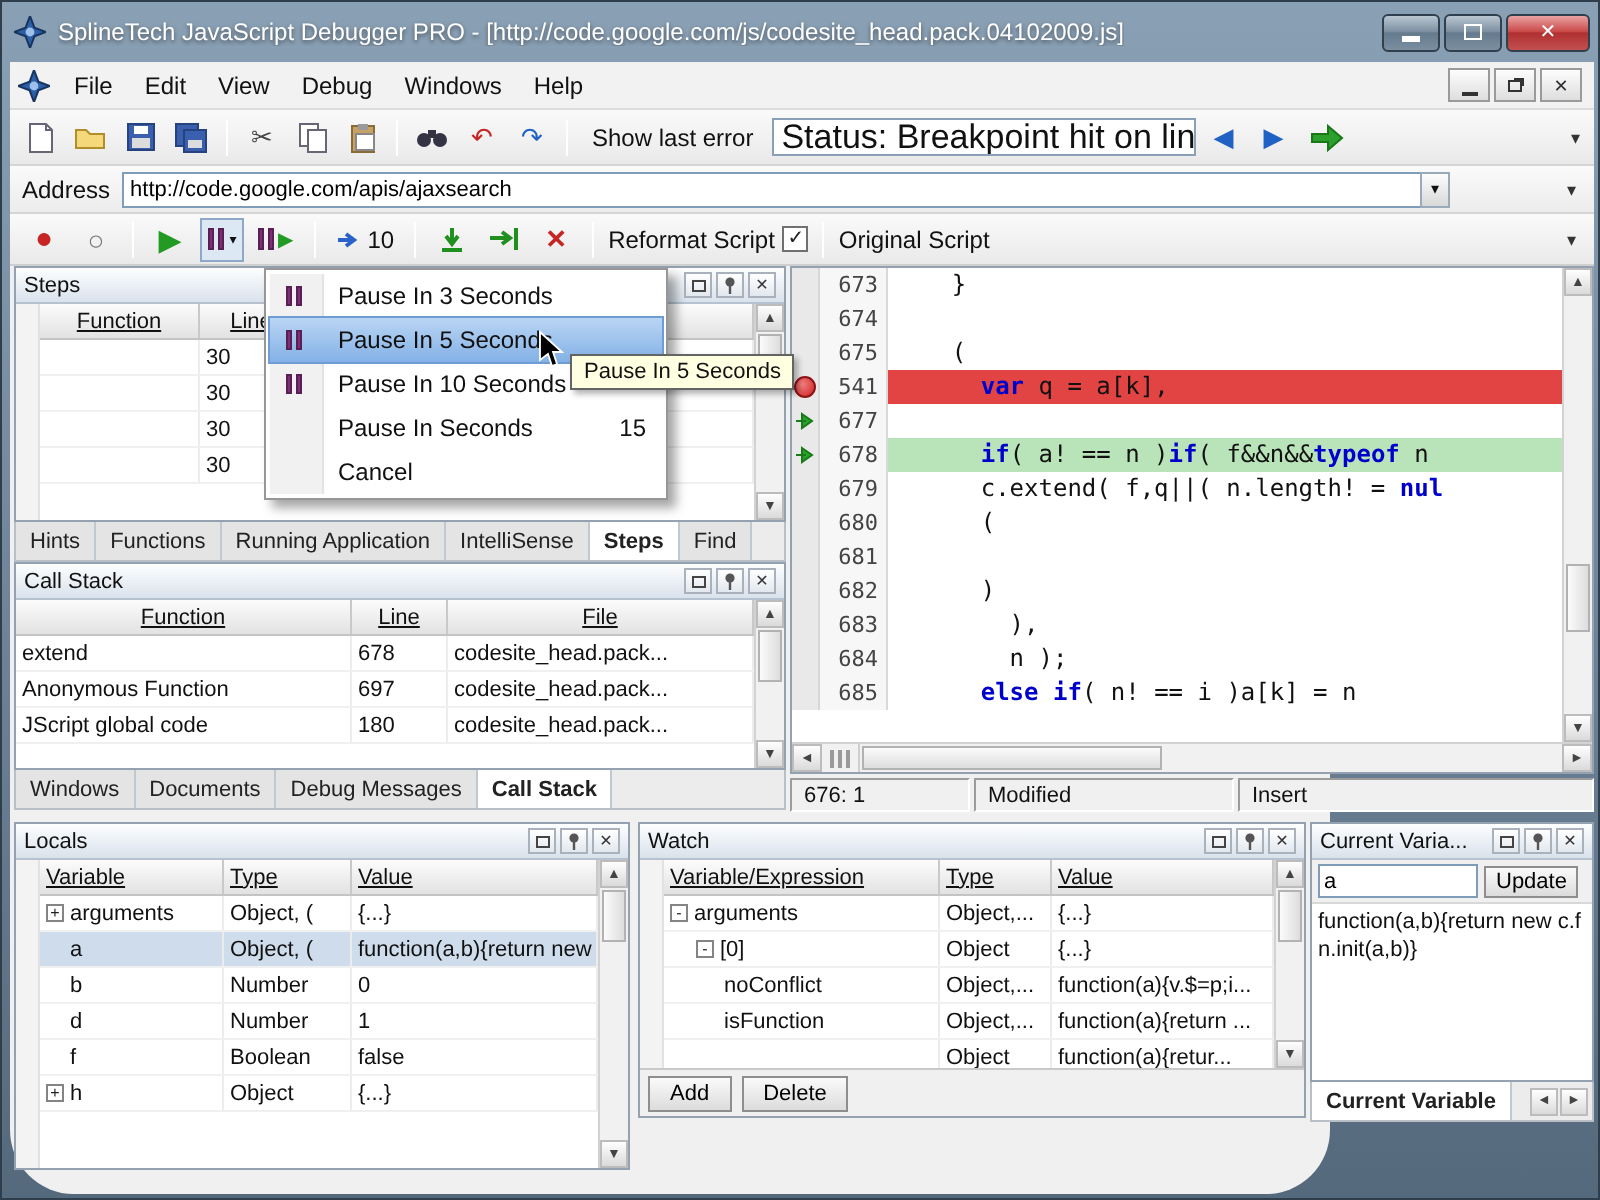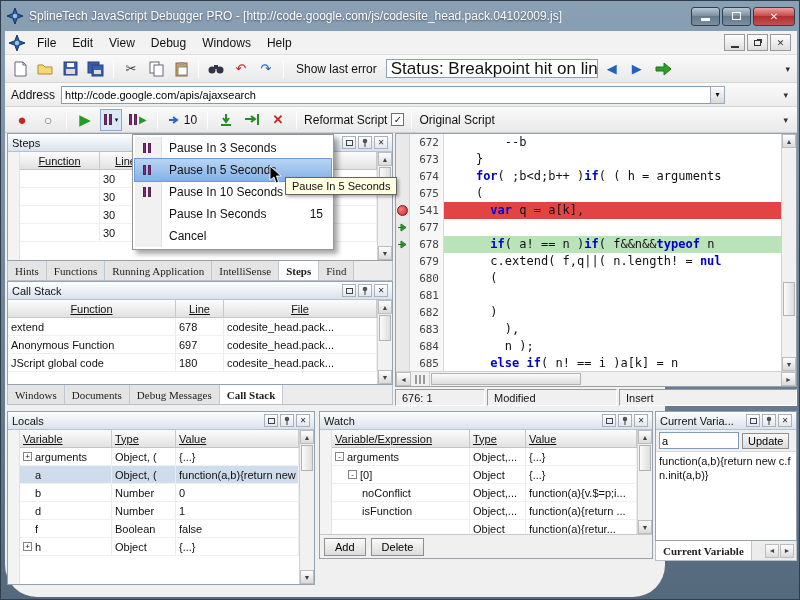--- a/index.html
+++ b/index.html
@@ -63,21 +63,21 @@
   .sel{background:#cfdcec;}
   .expbox{width:9px;height:9px;border:1px solid #848484;background:#fff;font-size:8px;line-height:7px;text-align:center;margin-right:3px;flex:0 0 9px;color:#222;}
   
   .steps .c1{width:80px;flex:0 0 80px;} .steps .c2{width:52px;flex:0 0 52px;} .steps .cf{flex:1;}
   .cs .c1{width:168px;flex:0 0 168px;} .cs .c2{width:48px;flex:0 0 48px;} .cs .c3{flex:1;}
   .lo .c1{width:92px;flex:0 0 92px;} .lo .c2{width:64px;flex:0 0 64px;} .lo .c3{flex:1;}
   .wa .c1{width:138px;flex:0 0 138px;} .wa .c2{width:56px;flex:0 0 56px;} .wa .c3{flex:1;}
   .ind1{padding-left:16px !important;} .ind2{padding-left:30px !important;}
   
   .tabbar{position:absolute;display:flex;align-items:stretch;background:#ececec;border:1px solid #b8bfc7;border-top:none;font-size:11px;}
-  .tab{display:flex;align-items:center;padding:0 7px;border-right:1px solid #c2c8cf;color:#222;background:#e4e4e4;font-family:Liberation Serif, serif;}
+  .tab{display:flex;align-items:center;padding:0 7px;border-right:1px solid #c2c8cf;color:#222;background:#e4e4e4;}
   .tab.active{background:#fff;font-weight:bold;}
   
   #editor{left:390px;top:102px;width:402px;height:254px;border:1px solid #93a1b0;background:#fff;display:flex;flex-direction:column;}
   .codewrap{flex:1;display:flex;min-height:0;}
   .codecol{flex:1;display:flex;flex-direction:column;overflow:hidden;}
   .crow{display:flex;height:17px;flex:0 0 17px;font-family:"DejaVu Sans Mono",monospace;font-size:12px;line-height:17px;}
   .cmark{width:14px;flex:0 0 14px;background:#e9e9e9;border-right:1px solid #d6d6d6;display:flex;align-items:center;justify-content:center;}
   .lnum{width:34px;flex:0 0 34px;background:#f7f7f7;border-right:1px solid #d9d9d9;text-align:right;padding-right:4px;color:#444;font-size:11px;}
   .lcode{flex:1;white-space:pre;overflow:hidden;padding-left:3px;}
   .crow.red .lcode{background:#e24444;}
@@ -418,32 +418,26 @@
       <div class="tab">Documents</div>
       <div class="tab">Debug Messages</div>
       <div class="tab active">Call Stack</div>
     </div>
 
     <div id="editor" class="abs">
       <div class="codewrap">
         <div class="codecol">
           <div class="crow">
               <div class="cmark"></div>
-              <div class="lnum">672</div>
-              <div class="lcode">        --b</div>
-            </div>
-          <div class="crow">
-              <div class="cmark"></div>
               <div class="lnum">673</div>
               <div class="lcode">    }</div>
             </div>
           <div class="crow">
               <div class="cmark"></div>
               <div class="lnum">674</div>
-              <div class="lcode">    <span class="kw">for</span>( ;b&lt;d;b++ )<span class="kw">if</span>( ( h = arguments</div>
             </div>
           <div class="crow">
               <div class="cmark"></div>
               <div class="lnum">675</div>
               <div class="lcode">    (</div>
             </div>
           <div class="crow red">
               <div class="cmark">
                 <span class="bp"></span>
               </div>

